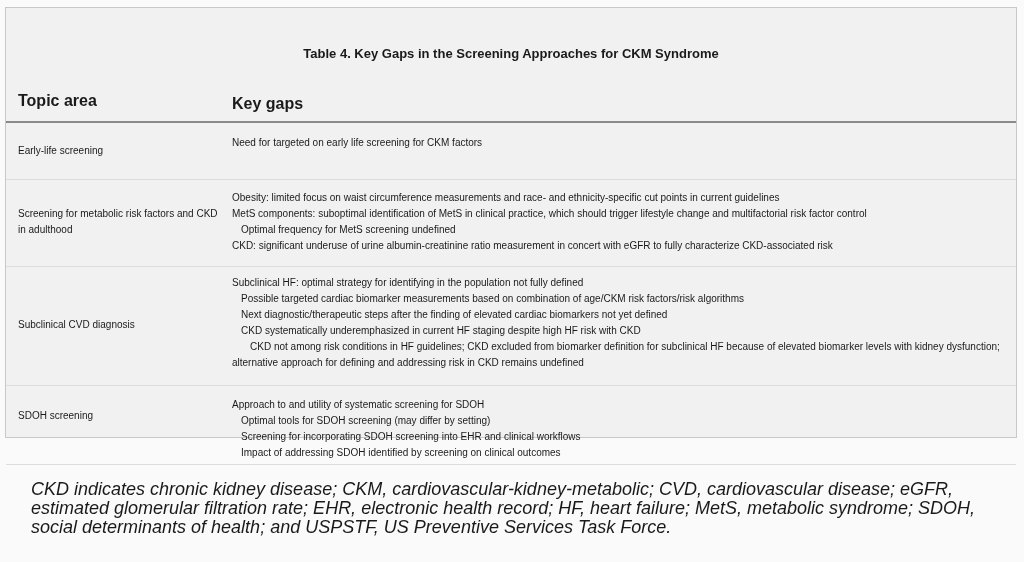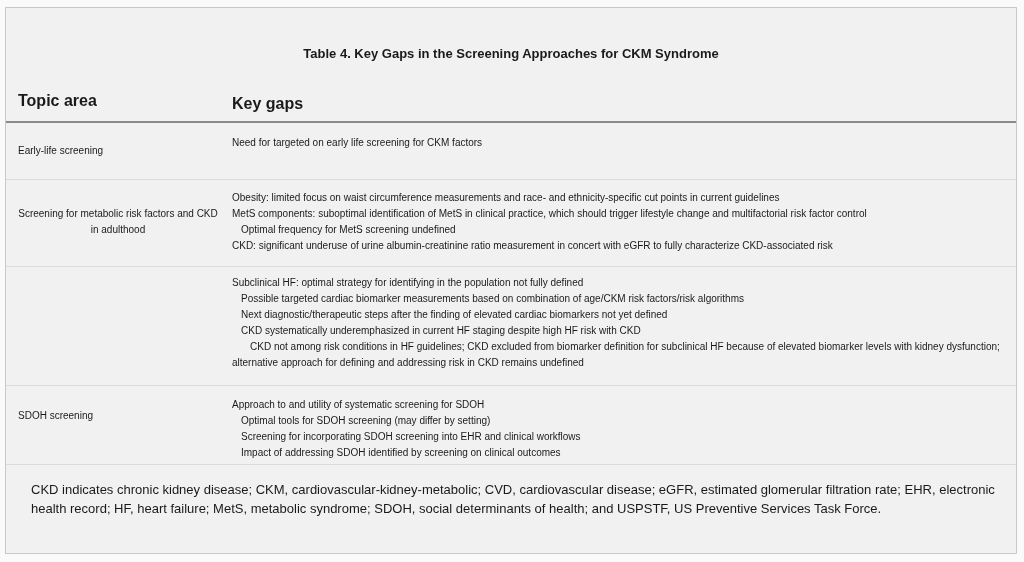--- a/index.html
+++ b/index.html
@@ -12,21 +12,21 @@
   }
   body {
     font-family: "Liberation Sans", sans-serif;
     color: #1a1a1a;
   }
   .frame {
     position: absolute;
     left: 5px;
     top: 7px;
     width: 1012px;
-    height: 547px;
+    height: 431px;
     background: #f1f1f1;
     border: 1px solid #c8c8c8;
     box-sizing: border-box;
   }
   .title {
     position: absolute;
     left: 0;
     right: 0;
     top: 38px;
     text-align: center;
@@ -66,39 +66,40 @@
   }
   .gap-line { display: block; white-space: nowrap; }
   .indent1 { padding-left: 9px; }
   .wrap { white-space: normal; }
 
   #row-0 { top: 115px; height: 56px; }
   #row-0 .topic { top: 20px; }
   #row-0 .gaps { top: 12px; }
 
   #row-1 { top: 172px; height: 86px; }
-  #row-1 .topic { top: 26px; text-align: center; }
+  #row-1 .topic { top: 26px; }
   #row-1 .gaps { top: 10px; }
 
   #row-2 { top: 259px; height: 118px; }
   #row-2 .topic { top: 50px; }
   #row-2 .gaps { top: 8px; }
 
   #row-3 { top: 378px; height: 78px; }
   #row-3 .topic { top: 22px; }
   #row-3 .gaps { top: 11px; }
 
   .footnote {
     position: absolute;
     left: 25px;
     right: 20px;
     top: 472px;
-    font-size: 13px;
+    font-size: 18px;
     line-height: 19px;
     color: #1a1a1a;
+    font-style: italic;
   }
 </style>
 </head>
 <body>
 
 <div class="frame">
   <div class="title">Table 4. Key Gaps in the Screening Approaches for CKM Syndrome</div>
 
   <div class="header-row">
     <span class="col1">Topic area</span>
@@ -116,20 +117,21 @@
     <div class="topic">Screening for metabolic risk factors and CKD in adulthood</div>
     <div class="gaps">
       <span class="gap-line">Obesity: limited focus on waist circumference measurements and race- and ethnicity-specific cut points in current guidelines</span>
       <span class="gap-line">MetS components: suboptimal identification of MetS in clinical practice, which should trigger lifestyle change and multifactorial risk factor control</span>
       <span class="gap-line indent1">Optimal frequency for MetS screening undefined</span>
       <span class="gap-line">CKD: significant underuse of urine albumin-creatinine ratio measurement in concert with eGFR to fully characterize CKD-associated risk</span>
     </div>
   </div>
 
   <div class="row" id="row-2">
+    <div class="topic">Subclinical CVD diagnosis</div>
     <div class="gaps">
       <span class="gap-line">Subclinical HF: optimal strategy for identifying in the population not fully defined</span>
       <span class="gap-line indent1">Possible targeted cardiac biomarker measurements based on combination of age/CKM risk factors/risk algorithms</span>
       <span class="gap-line indent1">Next diagnostic/therapeutic steps after the finding of elevated cardiac biomarkers not yet defined</span>
       <span class="gap-line indent1">CKD systematically underemphasized in current HF staging despite high HF risk with CKD</span>
       <span class="gap-line wrap" style="text-indent:18px;">CKD not among risk conditions in HF guidelines; CKD excluded from biomarker definition for subclinical HF because of elevated biomarker levels with kidney dysfunction; alternative approach for defining and addressing risk in CKD remains undefined</span>
     </div>
   </div>
 
   <div class="row" id="row-3">

